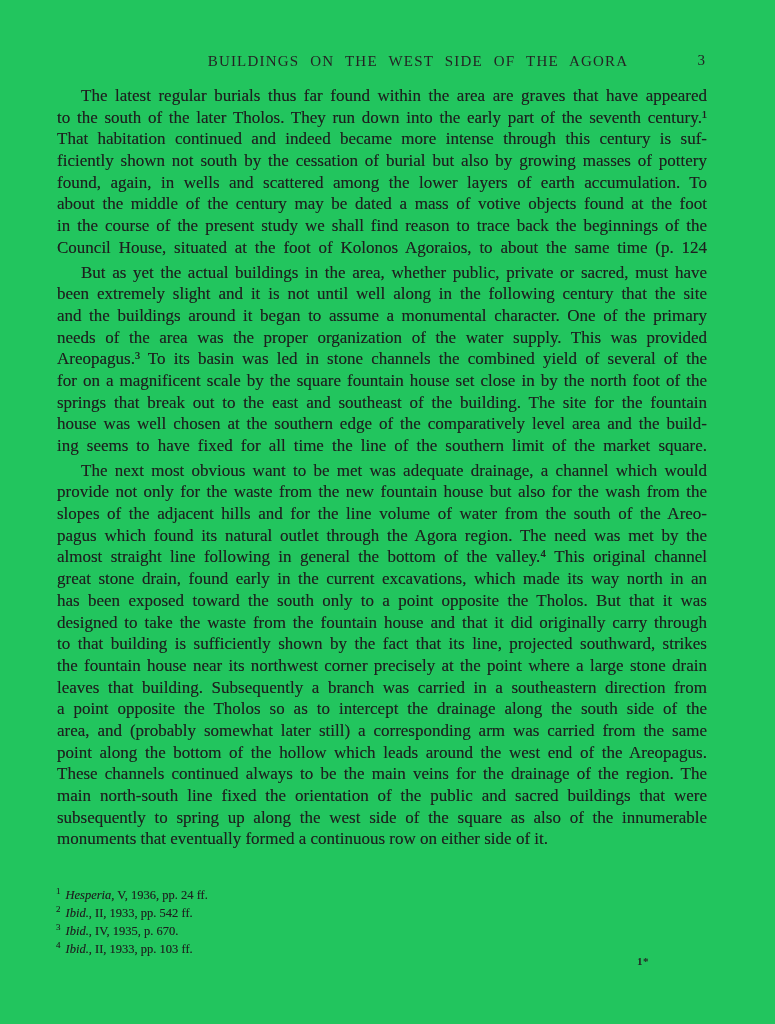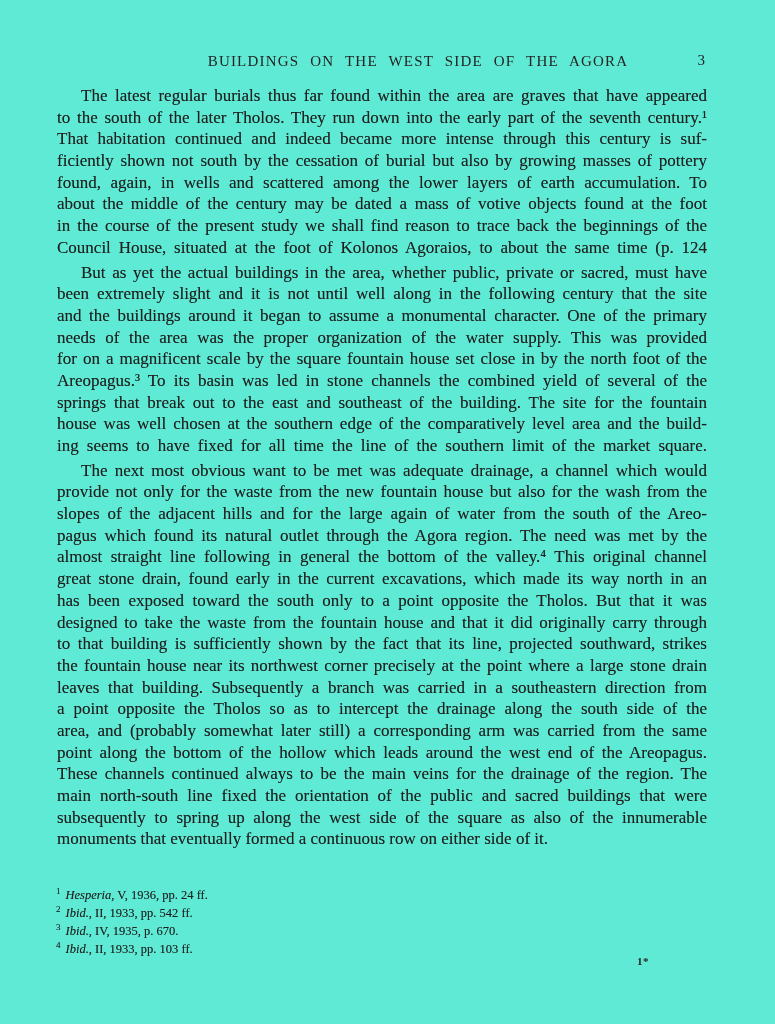--- a/index.html
+++ b/index.html
@@ -5,21 +5,21 @@
   html, body {
     margin: 0;
     padding: 0;
     background: #e8e8e8;
   }
   .page {
     position: relative;
     width: 775px;
     height: 1024px;
     margin: 0 auto;
-    background: #5eead4;
+    background: #22c55e;
     color: #1f1f1f;
     font-family: "Liberation Serif", "DejaVu Serif", serif;
     overflow: hidden;
   }
   .running-header {
     position: absolute;
     top: 52px;
     left: 57px;
     width: 650px;
     height: 20px;
@@ -106,30 +106,30 @@
         <div class="tline">found, again, in wells and scattered among the lower layers of earth accumulation. To</div>
         <div class="tline">about the middle of the century may be dated a mass of votive objects found at the foot</div>
         <div class="tline">in the course of the present study we shall find reason to trace back the beginnings of the</div>
         <div class="tline">Council House, situated at the foot of Kolonos Agoraios, to about the same time (p. 124 below).</div>
       </div>
     <div class="paragraph justify-last">
         <div class="tline">But as yet the actual buildings in the area, whether public, private or sacred, must have</div>
         <div class="tline">been extremely slight and it is not until well along in the following century that the site</div>
         <div class="tline">and the buildings around it began to assume a monumental character. One of the primary</div>
         <div class="tline">needs of the area was the proper organization of the water supply. This was provided</div>
+        <div class="tline">Areopagus.³ To its basin was led in stone channels the combined yield of several of the</div>
         <div class="tline">for on a magnificent scale by the square fountain house set close in by the north foot of the</div>
-        <div class="tline">Areopagus.³ To its basin was led in stone channels the combined yield of several of the</div>
         <div class="tline">springs that break out to the east and southeast of the building. The site for the fountain</div>
         <div class="tline">house was well chosen at the southern edge of the comparatively level area and the build-</div>
         <div class="tline">ing seems to have fixed for all time the line of the southern limit of the market square.</div>
       </div>
     <div class="paragraph">
         <div class="tline">The next most obvious want to be met was adequate drainage, a channel which would</div>
         <div class="tline">provide not only for the waste from the new fountain house but also for the wash from the</div>
-        <div class="tline">slopes of the adjacent hills and for the large again of water from the south of the Areo-</div>
+        <div class="tline">slopes of the adjacent hills and for the line volume of water from the south of the Areo-</div>
         <div class="tline">pagus which found its natural outlet through the Agora region. The need was met by the</div>
         <div class="tline">almost straight line following in general the bottom of the valley.⁴ This original channel</div>
         <div class="tline">great stone drain, found early in the current excavations, which made its way north in an</div>
         <div class="tline">has been exposed toward the south only to a point opposite the Tholos. But that it was</div>
         <div class="tline">designed to take the waste from the fountain house and that it did originally carry through</div>
         <div class="tline">to that building is sufficiently shown by the fact that its line, projected southward, strikes</div>
         <div class="tline">the fountain house near its northwest corner precisely at the point where a large stone drain</div>
         <div class="tline">leaves that building. Subsequently a branch was carried in a southeastern direction from</div>
         <div class="tline">a point opposite the Tholos so as to intercept the drainage along the south side of the</div>
         <div class="tline">area, and (probably somewhat later still) a corresponding arm was carried from the same</div>

